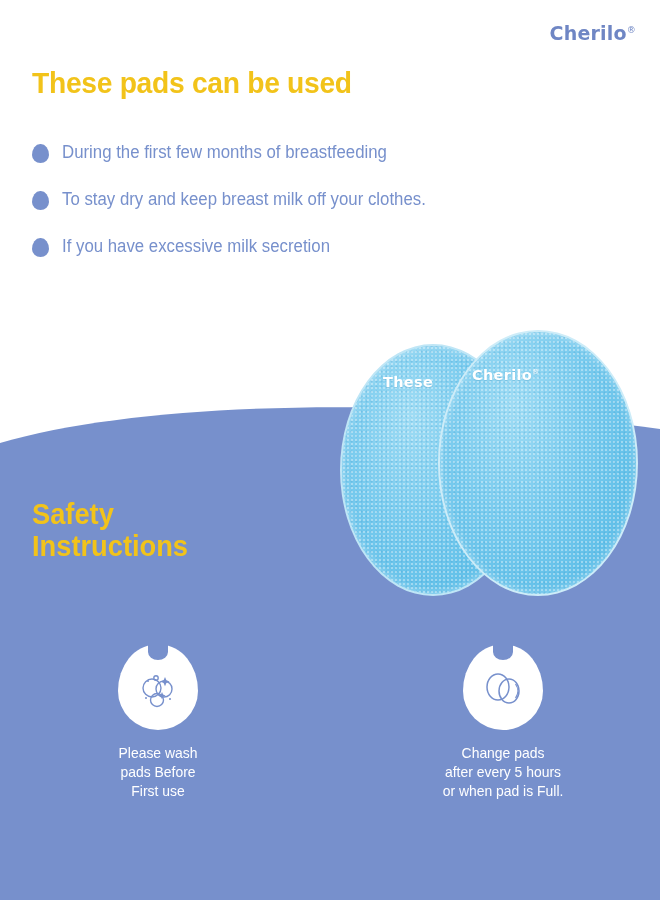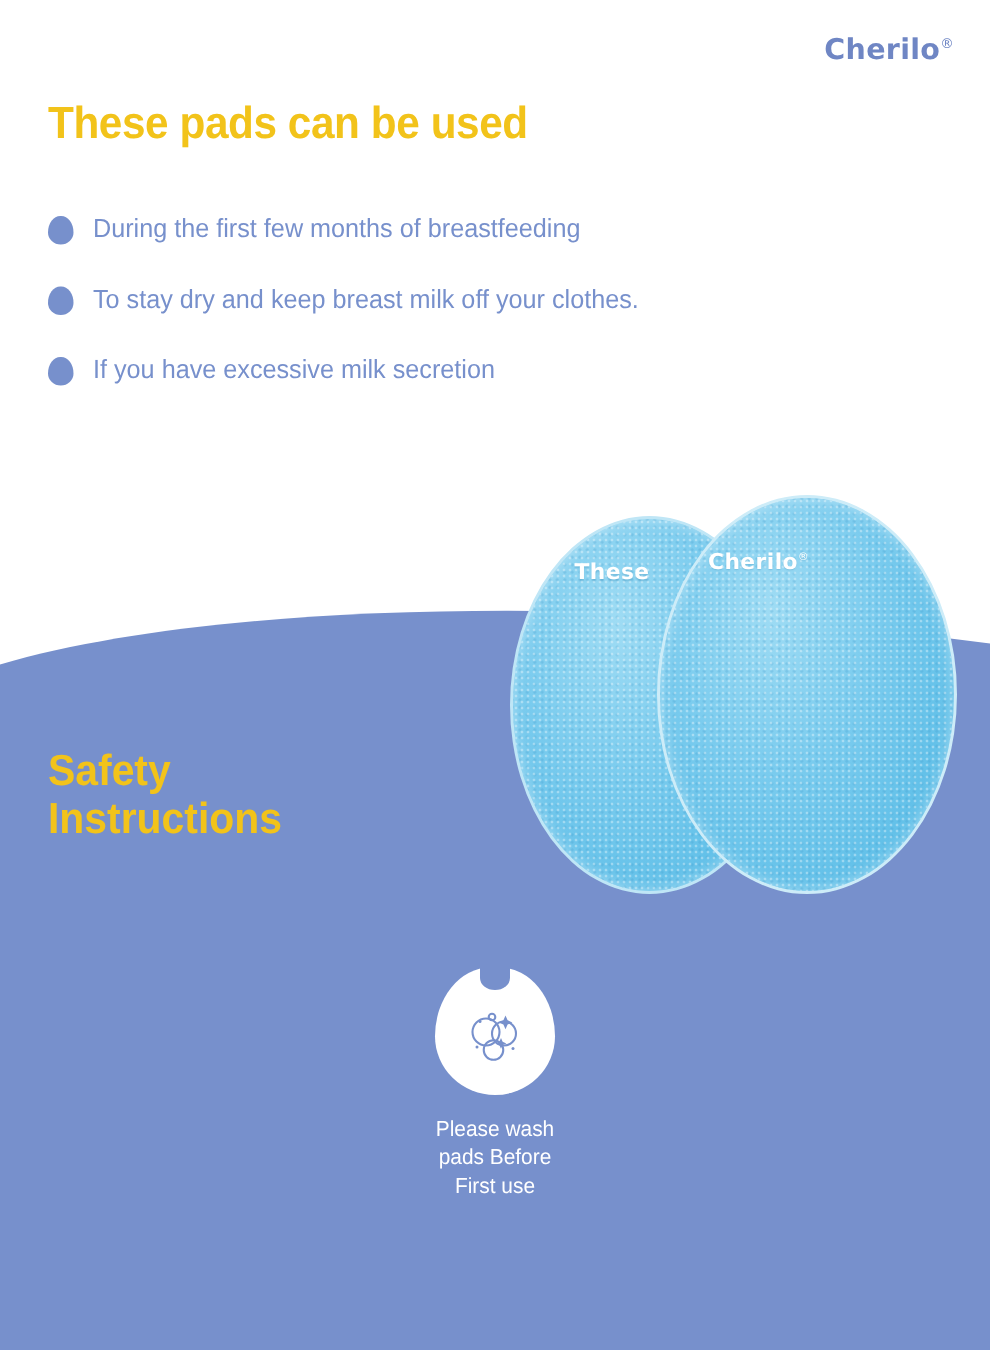--- a/index.html
+++ b/index.html
@@ -291,18 +291,30 @@
           <circle cx="12" cy="34" r="1" fill="#7790CC" stroke="none"></circle>
           <circle cx="36" cy="35" r="1" fill="#7790CC" stroke="none"></circle>
           <circle cx="14" cy="17" r="1" fill="#7790CC" stroke="none"></circle>
         </svg>
       </div>
       <div class="safety-caption" style="white-space: pre-line;">Please wash
 pads Before
 First use</div>
     </div>
 
+    <div class="safety-item">
+      <div class="icon-blob">
+        <svg width="48" height="48" viewBox="0 0 48 48" fill="none" stroke="#7790CC" stroke-width="1.5">
+          <ellipse cx="19" cy="23" rx="11" ry="13"></ellipse>
+          <ellipse cx="30" cy="27" rx="10" ry="12"></ellipse>
+          <path d="M36.5 20 a12 12 0 0 1 0 14" stroke-width="1.2"></path>
+        </svg>
+      </div>
+      <div class="safety-caption" style="white-space: pre-line;">Change pads
+after every 5 hours
+or when pad is Full.</div>
+    </div>
 
 
 
   </div>
 
 </div>
 
 </body></html>

